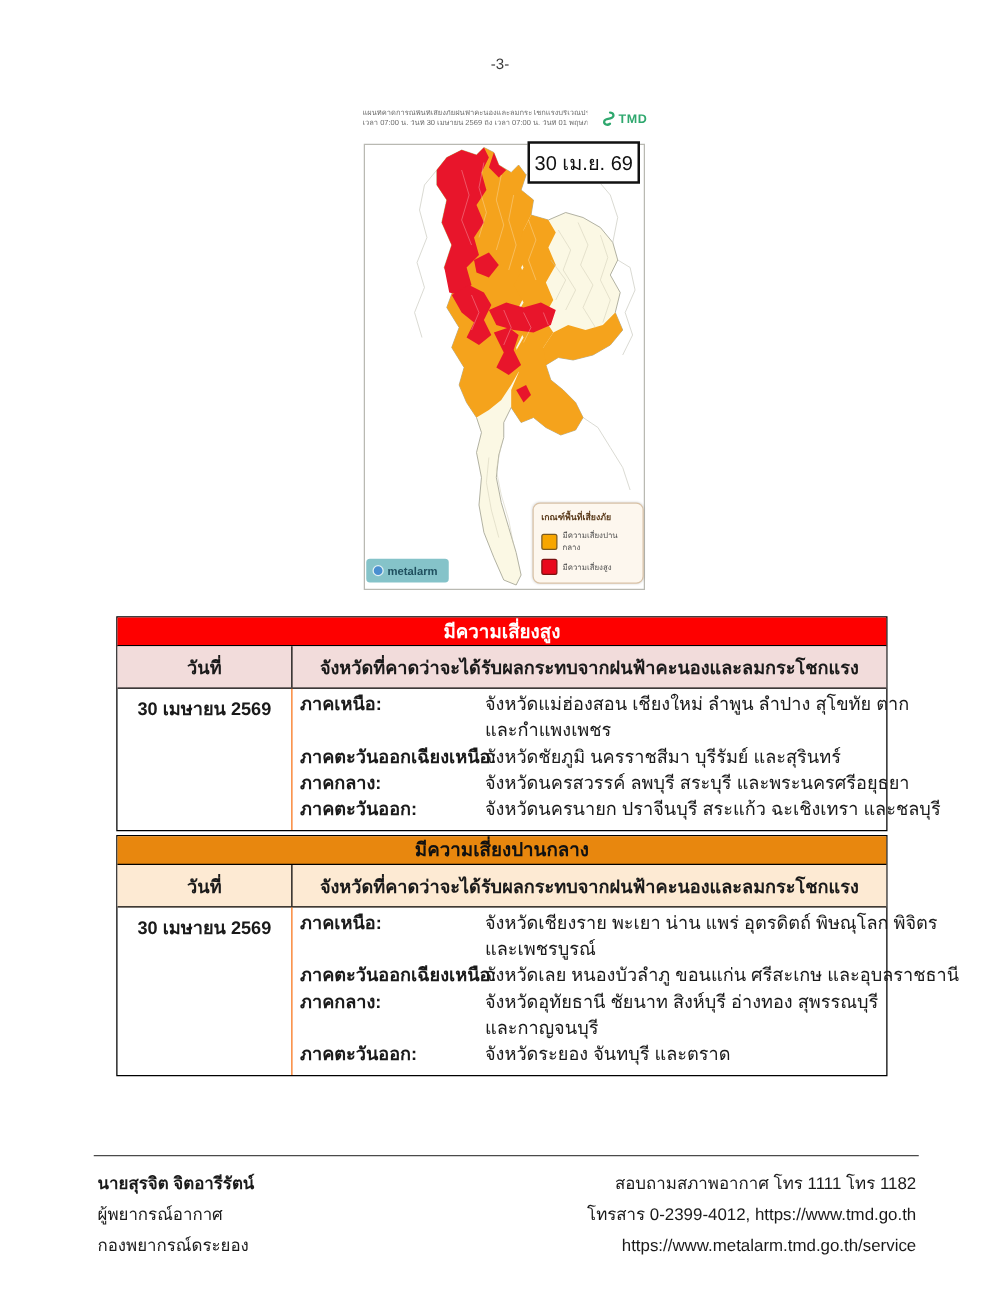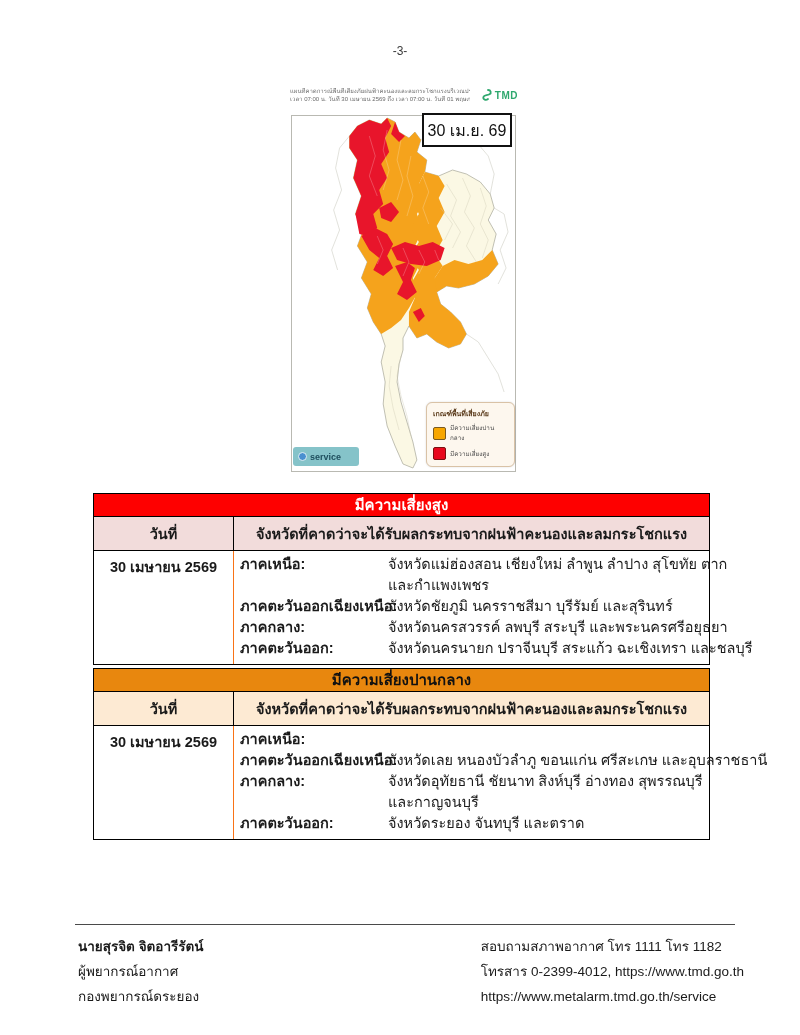--- a/index.html
+++ b/index.html
@@ -62,22 +62,22 @@
   .body-rows { flex:1; padding:3px 4px 5px 6px; }
   .region-row { display:flex; font-size:14.5px; line-height:21px; }
   .region-label { width:148px; flex:0 0 auto; font-weight:bold; white-space:nowrap; }
   .region-provinces { flex:1; white-space:pre; overflow:hidden; }
 
   
   .footer-rule { position:absolute; left:75px; top:924px; width:660px; height:0;
     border-top:1px solid #4a4a4a; }
   .footer-left { position:absolute; left:78px; top:934px; font-size:13.5px; line-height:25px; }
   .footer-left .name { font-weight:bold; }
-  .footer-right { position:absolute; right:56px; top:934px; font-size:13.5px;
-    line-height:25px; text-align:left; }
+  .footer-right { position:absolute; right:67px; top:934px; font-size:13.5px;
+    line-height:25px; text-align:right; }
 </style>
 </head>
 <body>
 
 <div class="page">
 
   <div class="page-number">-3-</div>
 
   <div class="map-panel">
     <div class="map-titles">
@@ -150,21 +150,21 @@
         <span class="legend-label">มีความเสี่ยงปานกลาง</span>
       </div>
       <div class="legend-item">
         <span class="legend-swatch swatch-red"></span>
         <span class="legend-label">มีความเสี่ยงสูง</span>
       </div>
     </div>
 
     <div class="watermark">
       <span class="watermark-dot"></span>
-      <span class="watermark-text">service</span>
+      <span class="watermark-text">metalarm</span>
     </div>
   </div>
 
   <div class="risk-table high">
     <div class="t-header">มีความเสี่ยงสูง</div>
     <div class="t-subheader">
       <div class="col-date">วันที่</div>
       <div class="col-prov">จังหวัดที่คาดว่าจะได้รับผลกระทบจากฝนฟ้าคะนองและลมกระโชกแรง</div>
     </div>
     <div class="t-body">
@@ -195,20 +195,22 @@
     <div class="t-header">มีความเสี่ยงปานกลาง</div>
     <div class="t-subheader">
       <div class="col-date">วันที่</div>
       <div class="col-prov">จังหวัดที่คาดว่าจะได้รับผลกระทบจากฝนฟ้าคะนองและลมกระโชกแรง</div>
     </div>
     <div class="t-body">
       <div class="body-date">30 เมษายน 2569</div>
       <div class="body-rows">
         <div class="region-row">
           <span class="region-label">ภาคเหนือ:</span>
+          <span class="region-provinces">จังหวัดเชียงราย พะเยา น่าน แพร่ อุตรดิตถ์ พิษณุโลก พิจิตร
+และเพชรบูรณ์</span>
         </div>
         <div class="region-row">
           <span class="region-label">ภาคตะวันออกเฉียงเหนือ:</span>
           <span class="region-provinces">จังหวัดเลย หนองบัวลำภู ขอนแก่น ศรีสะเกษ และอุบลราชธานี</span>
         </div>
         <div class="region-row">
           <span class="region-label">ภาคกลาง:</span>
           <span class="region-provinces">จังหวัดอุทัยธานี ชัยนาท สิงห์บุรี อ่างทอง สุพรรณบุรี
 และกาญจนบุรี</span>
         </div>

